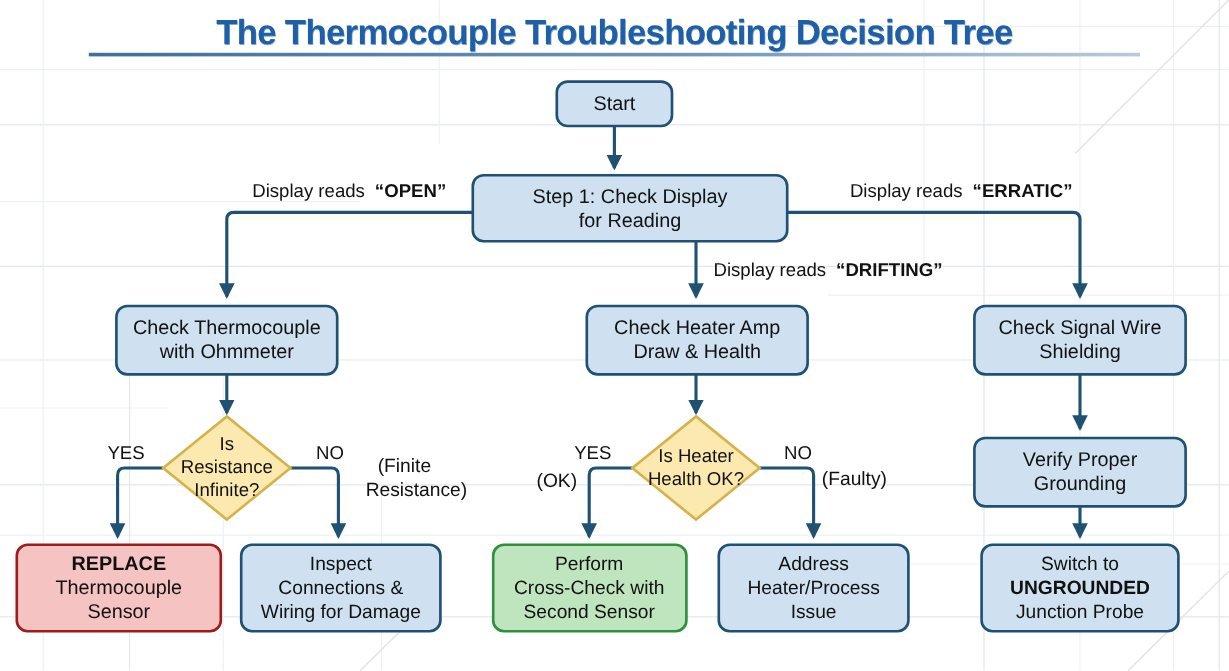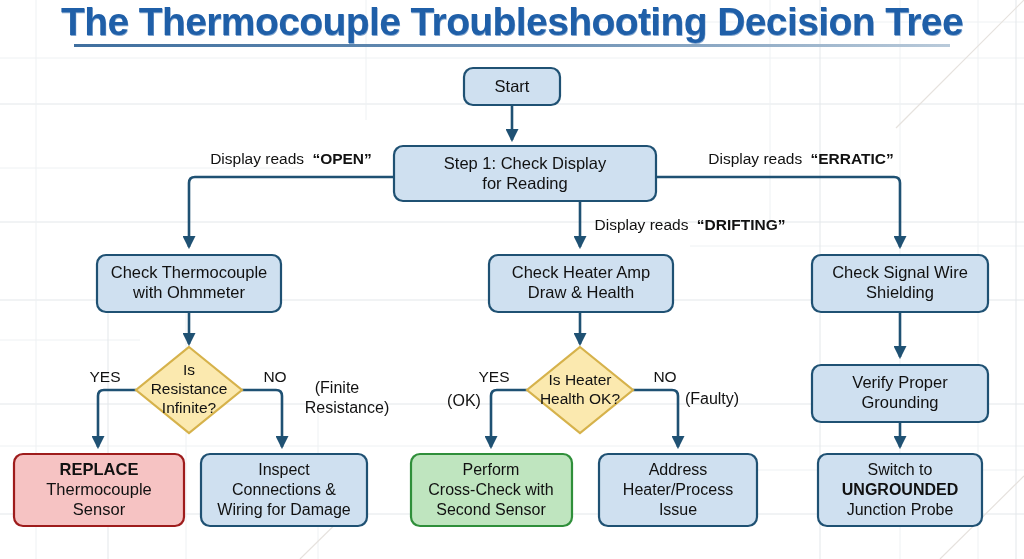--- a/index.html
+++ b/index.html
@@ -32,23 +32,23 @@
   .title-wrap {
     position: absolute;
     left: 0;
     top: 0;
     width: 1024px;
     z-index: 3;
     text-align: center;
   }
   .title-text {
     margin: 0;
-    padding-top: 0;
+    padding-top: 12px;
     font-family: "Liberation Sans", sans-serif;
-    font-size: 39px;
+    font-size: 29px;
     font-weight: bold;
     letter-spacing: -0.6px;
     color: #1f5fa8;
     text-shadow: 0.5px 0.5px 0 rgba(31,95,168,0.55);
     white-space: nowrap;
   }
   .title-rule {
     position: absolute;
     left: 74px;
     top: 44px;

